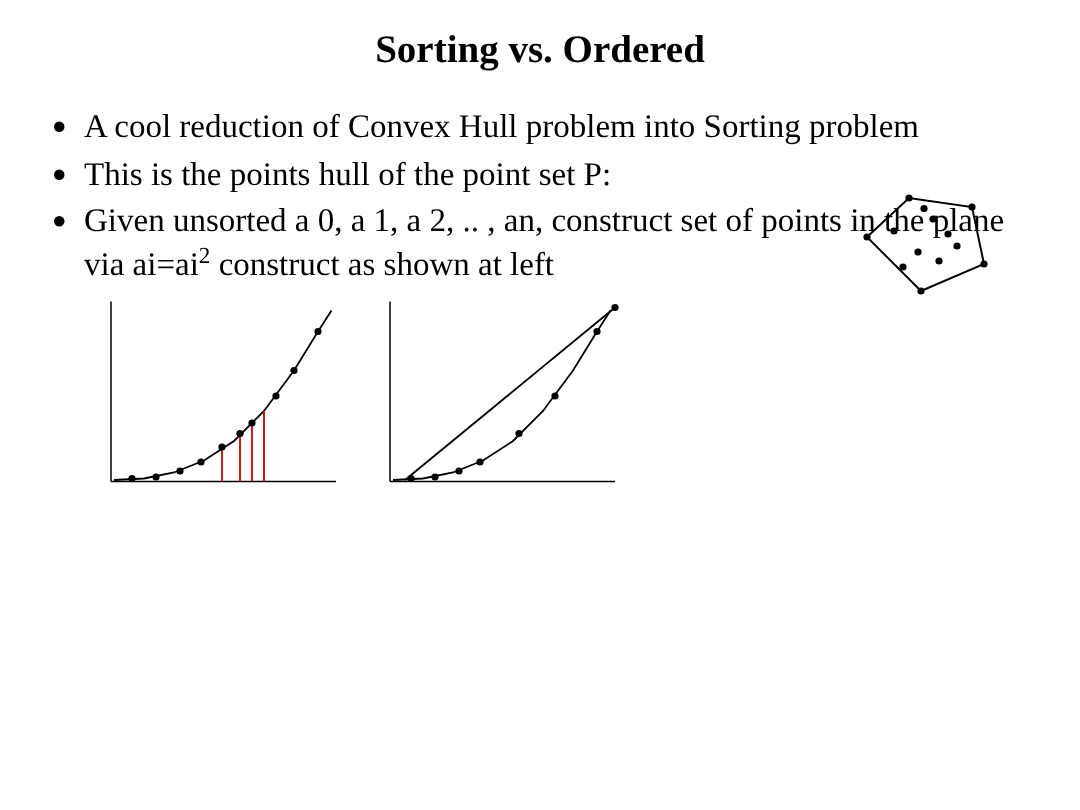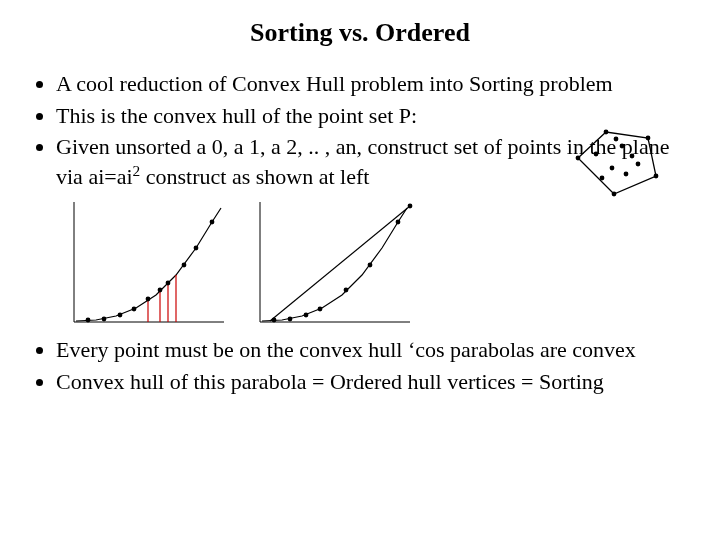--- a/index.html
+++ b/index.html
@@ -52,21 +52,21 @@
   }
 </style>
 </head>
 <body>
 
 <div class="slide">
   <h1 class="title">Sorting vs. Ordered</h1>
 
   <ul class="lvl1">
     <li>A cool reduction of Convex Hull problem into Sorting problem</li>
-    <li>This is the convex hull of the point set P:</li>
+    <li>This is the points hull of the point set P:</li>
   </ul>
 
   <ul class="lvl1">
     <li>
       <span>Given unsorted a 0, a 1, a 2, .. , an, construct set of points in the plane via ai=ai</span><span class="sup">2</span><span>  construct as shown at left</span>
     </li>
   </ul>
 
   <div class="figs">
     <svg id="fig-left" width="160" height="130">
@@ -97,24 +97,20 @@
         <circle cx="36" cy="121" r="2.4" fill="#000"></circle>
         <circle cx="52" cy="117" r="2.4" fill="#000"></circle>
         <circle cx="66" cy="111" r="2.4" fill="#000"></circle>
         <circle cx="92" cy="92" r="2.4" fill="#000"></circle>
         <circle cx="116" cy="67" r="2.4" fill="#000"></circle>
         <circle cx="144" cy="24" r="2.4" fill="#000"></circle>
         <circle cx="156" cy="8" r="2.4" fill="#000"></circle>
       </svg>
   </div>
 
-  <ul class="lvl1">
-    <li>Every point must be on the convex hull ‘cos parabolas are convex</li>
-    <li>Convex hull of this parabola = Ordered hull vertices = Sorting</li>
-  </ul>
 
   <div class="pentagon-wrap">
     <svg id="fig-pent" width="94" height="74">
         <path d="M 6,30 L 34,4 L 76,10 L 84,48 L 42,66 Z" fill="none" stroke="#000" stroke-width="1.3"></path>
         <circle cx="6" cy="30" r="2.4" fill="#000"></circle>
         <circle cx="34" cy="4" r="2.4" fill="#000"></circle>
         <circle cx="76" cy="10" r="2.4" fill="#000"></circle>
         <circle cx="84" cy="48" r="2.4" fill="#000"></circle>
         <circle cx="42" cy="66" r="2.4" fill="#000"></circle>
         <circle cx="24" cy="26" r="2.4" fill="#000"></circle>

